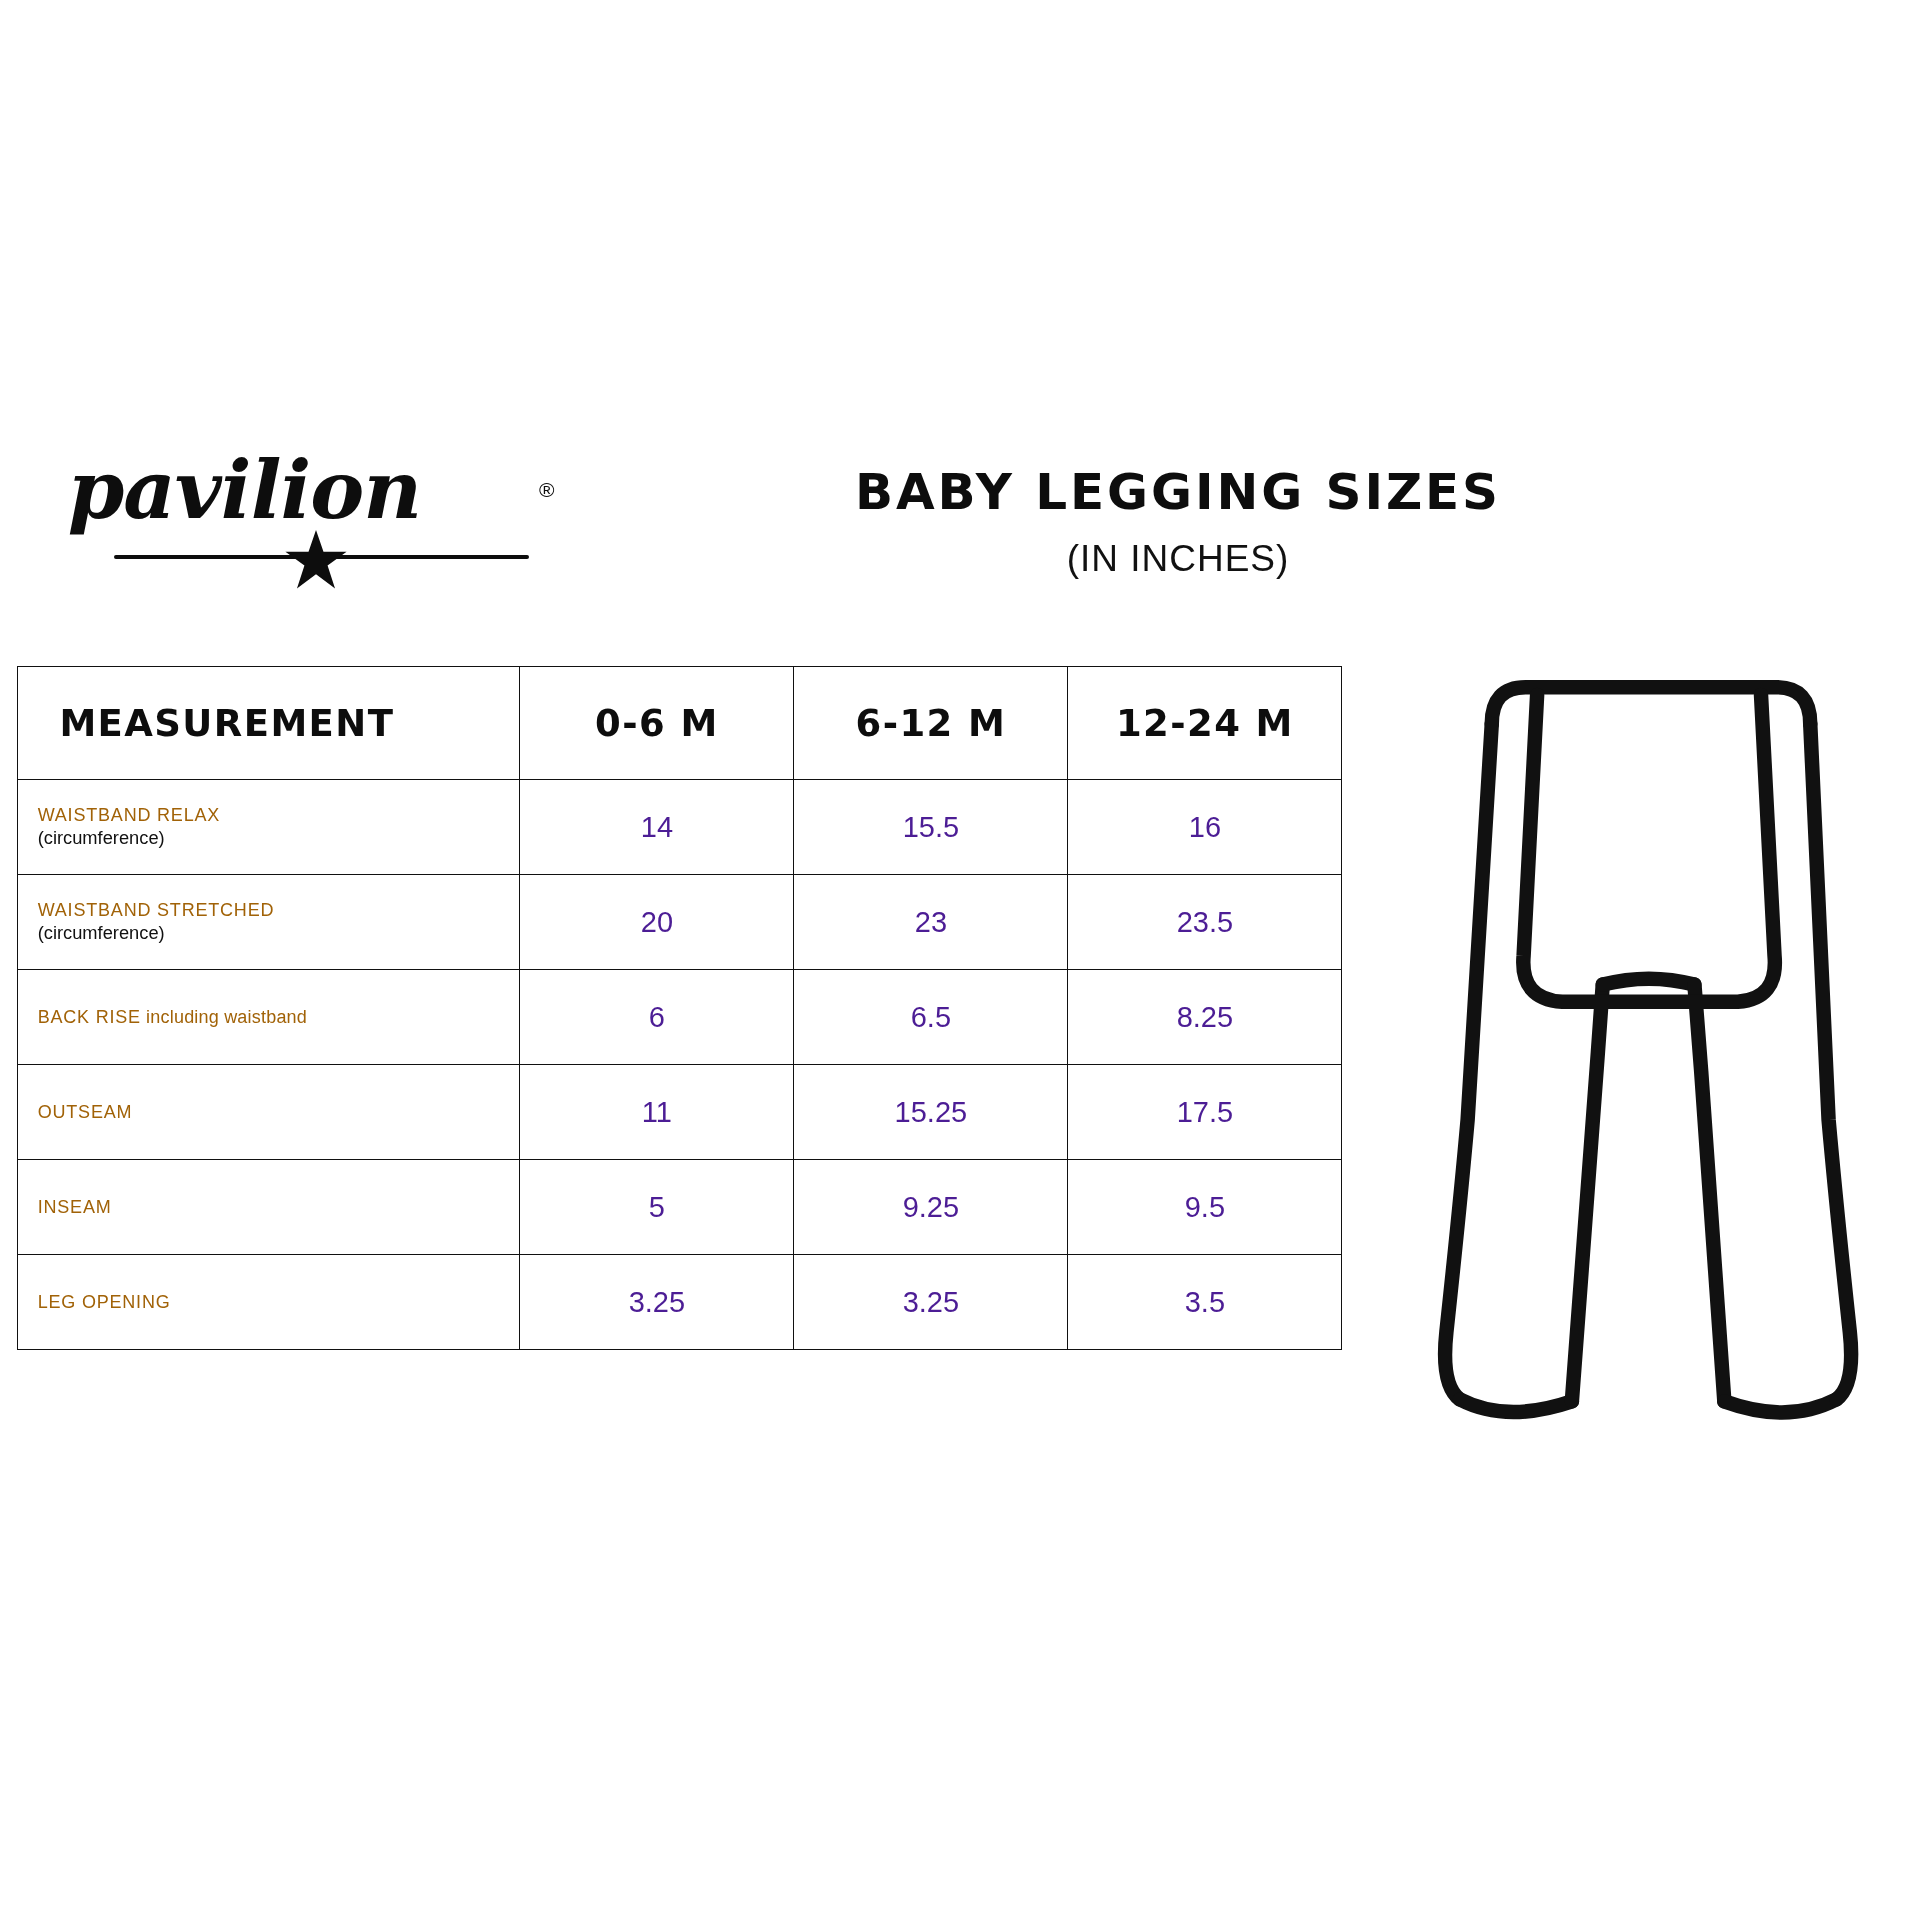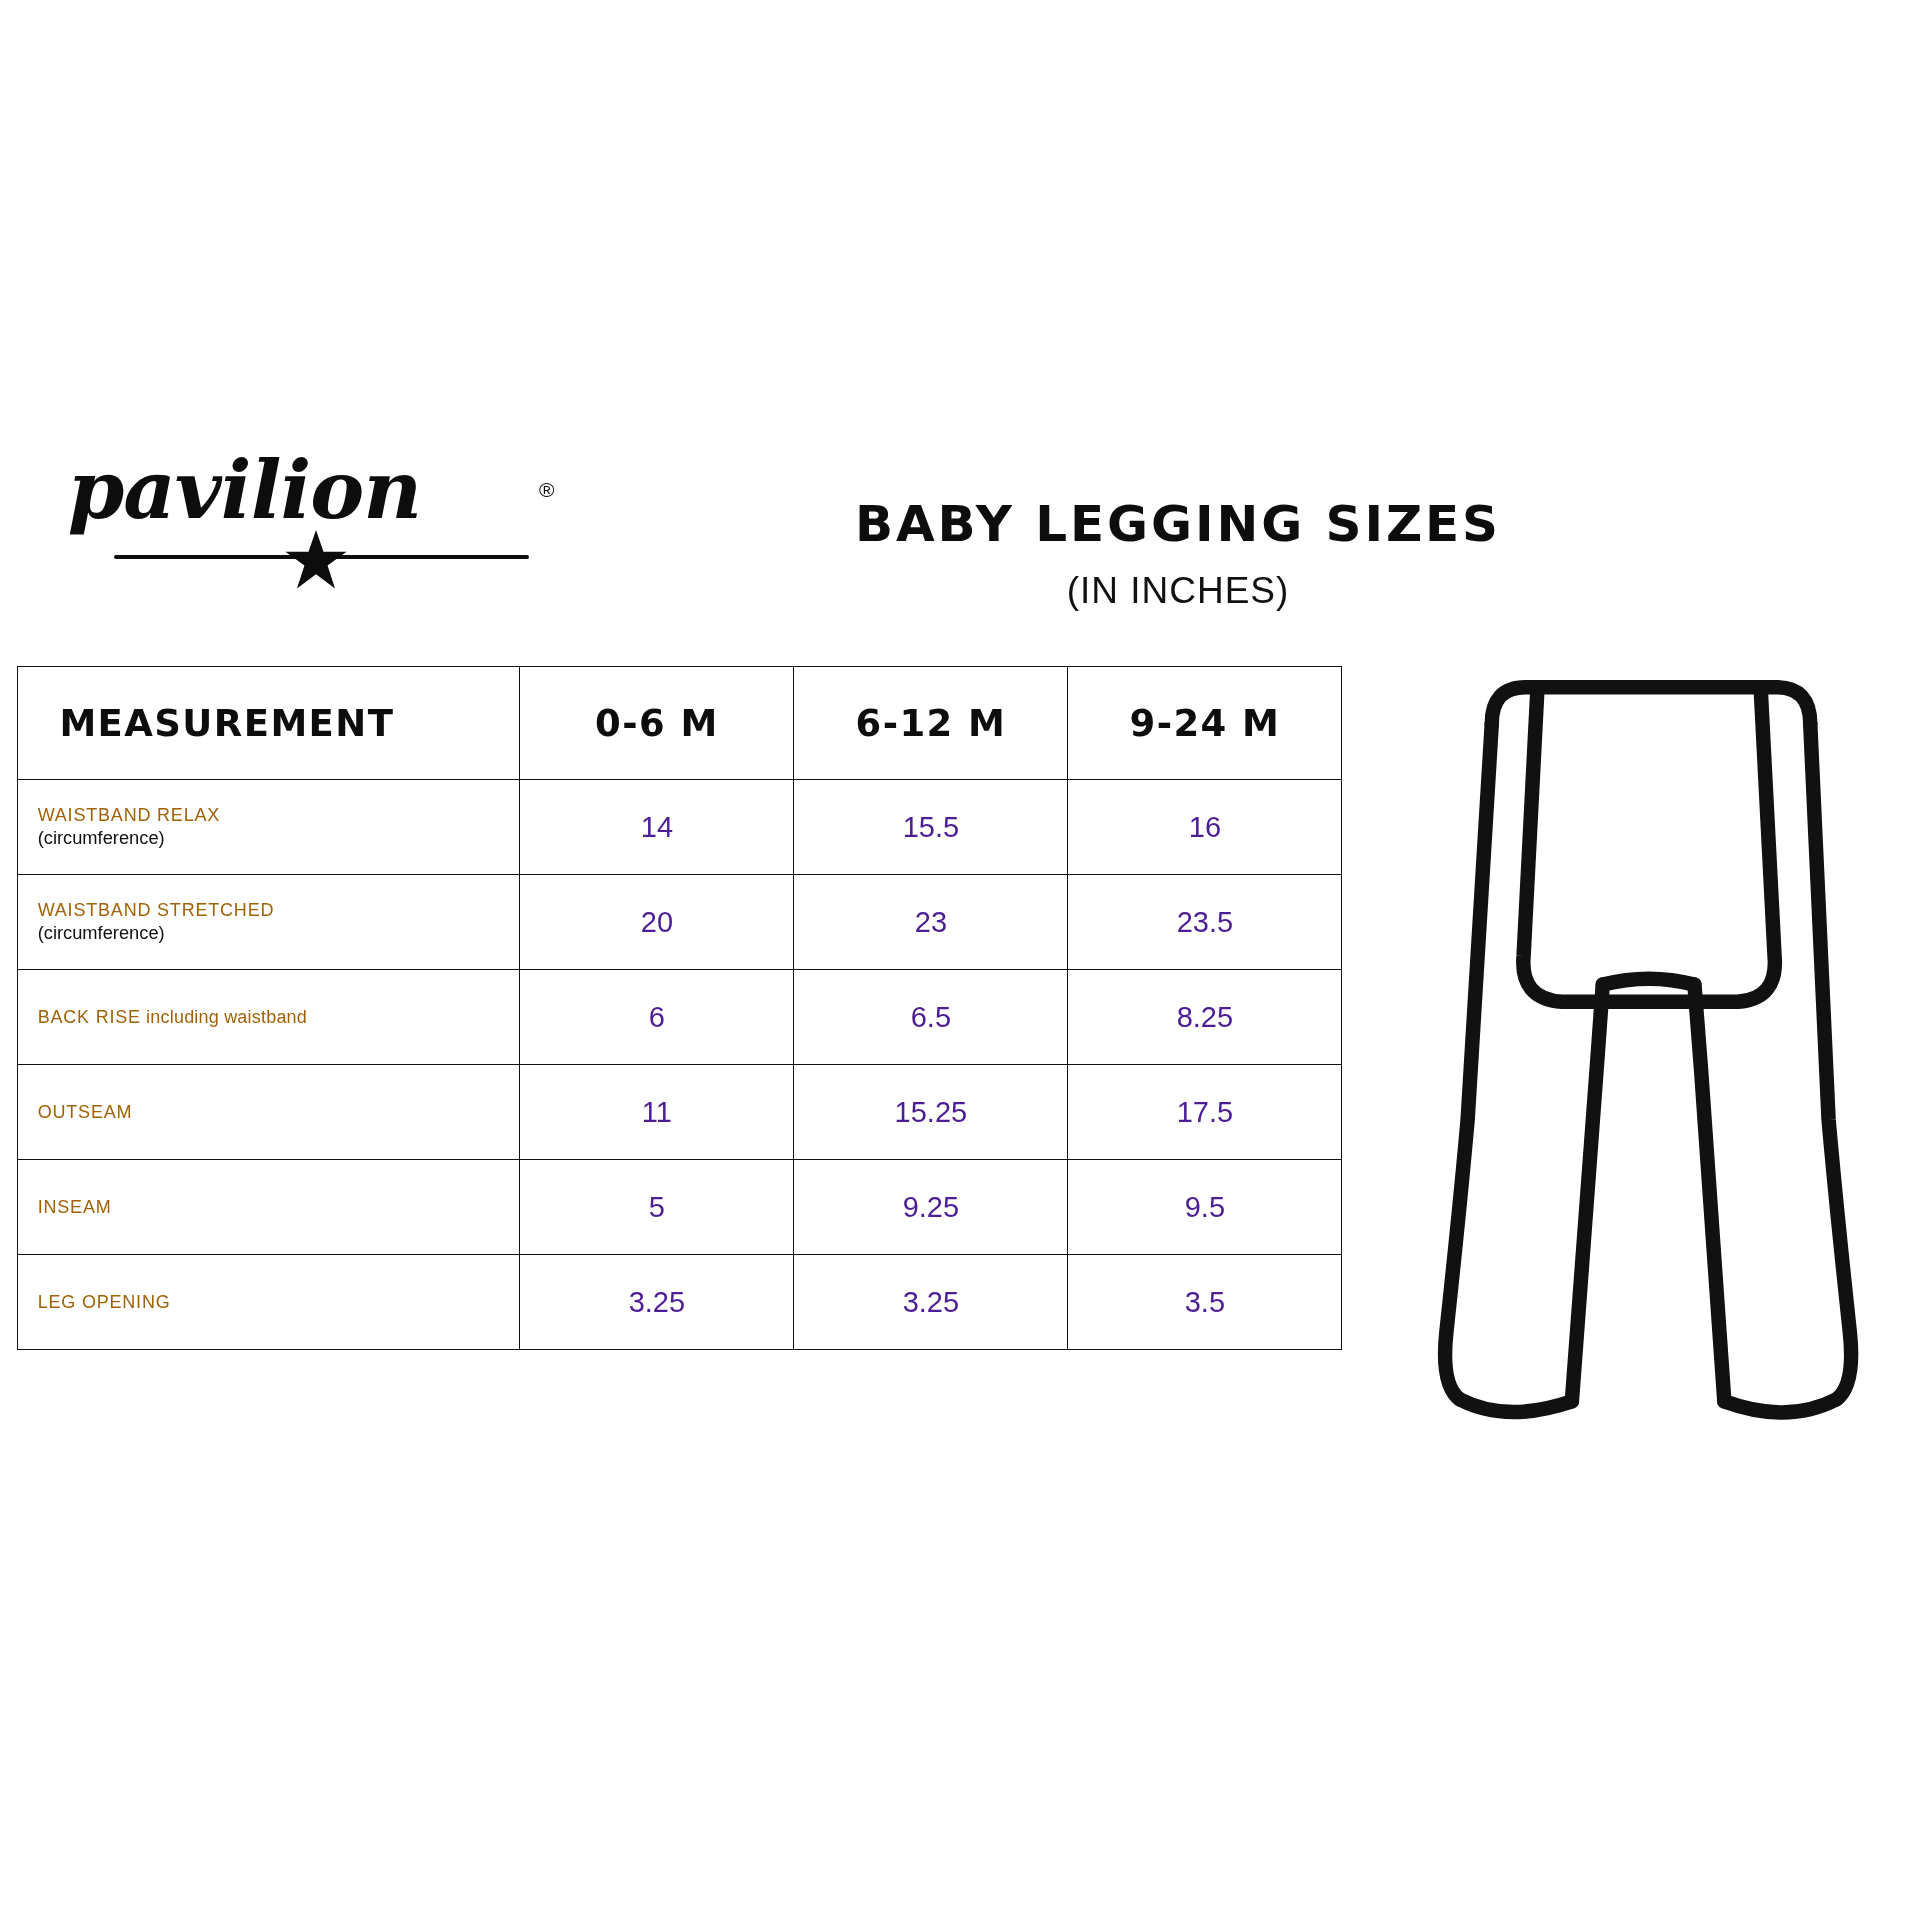--- a/index.html
+++ b/index.html
@@ -75,21 +75,20 @@
     top: 463px;
     width: 966px;
     text-align: center;
   }
   .title-main {
     font-family: "DejaVu Sans", sans-serif;
     font-weight: 700;
     font-size: 50px;
     letter-spacing: 2.9px;
     color: #0d0d0d;
-    margin-top: 32px;
   }
   .title-sub {
     margin-top: 17.4px;
     font-family: "Liberation Sans", sans-serif;
     font-weight: 400;
     font-size: 37px;
     letter-spacing: 1px;
     color: #111111;
   }
 
@@ -195,21 +194,21 @@
       <col class="col-label">
       <col class="col-size">
       <col class="col-size">
       <col class="col-size">
     </colgroup>
     <thead>
       <tr>
         <th class="th-measure">MEASUREMENT</th>
         <th class="th-size">0-6 M</th>
         <th class="th-size">6-12 M</th>
-        <th class="th-size">9-24 M</th>
+        <th class="th-size">12-24 M</th>
       </tr>
     </thead>
     <tbody>
 
       <tr>
         <td class="cell-label">
           <span class="lbl-main">WAISTBAND RELAX</span>
           <span class="lbl-sub">(circumference)</span>
         </td>
         <td class="cell-val">14</td>

